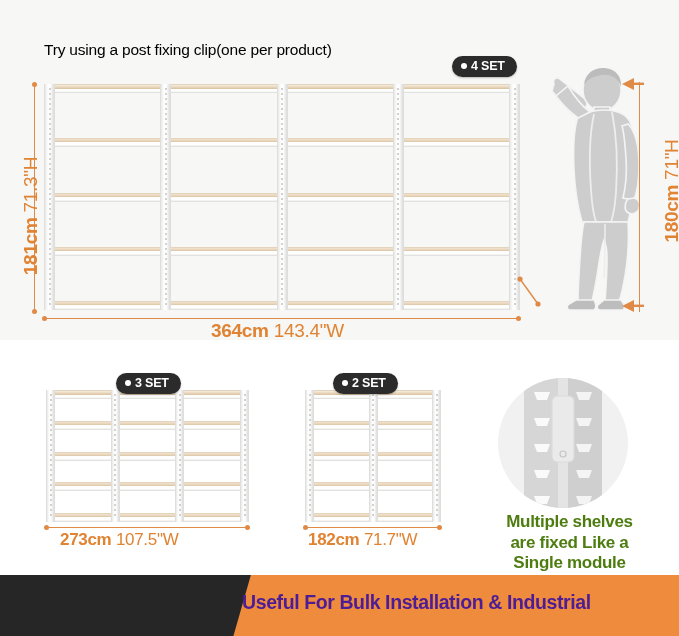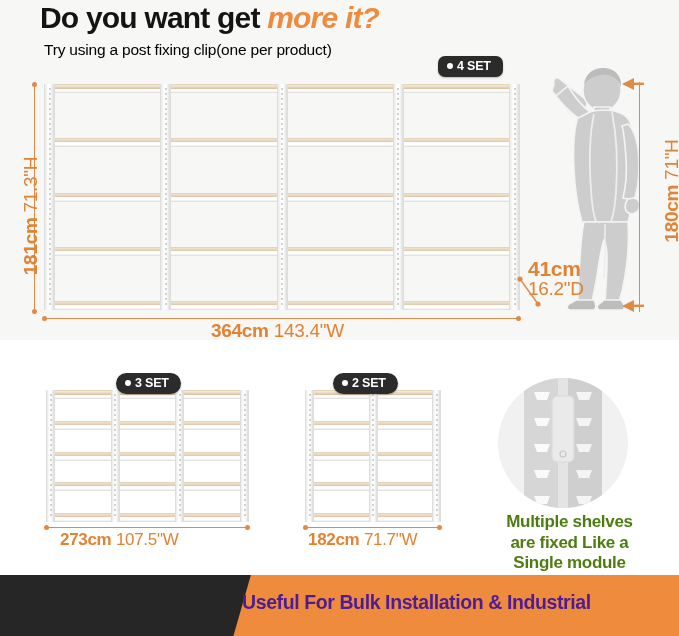--- a/index.html
+++ b/index.html
@@ -142,27 +142,24 @@
     white-space:nowrap;
   }
 </style>
 </head>
 <body>
 
 <div class="page">
 
   <div class="top-section">
 
-    <div class="headline">
-      <span>Do you want get </span><span class="accent">more it?</span>
-    </div>
 
     <div class="subtitle">Try using a post fixing clip(one per product)</div>
 
-    <div class="set-badge" style="left:438px;top:56px;border-radius:7px;">
+    <div class="set-badge" style="left:452px;top:56px;">
       <span class="dot"></span>
       <span>4 SET</span>
     </div>
 
     <div class="dim-line" style="left:34px;top:84px;width:1.4px;height:228px;"></div>
     <div class="dim-dot" style="left:32px;top:82px;"></div>
     <div class="dim-dot" style="left:32px;top:309px;"></div>
     <div class="dim-label vlabel-left">
       <span class="cm">181cm</span>
       <span class="in">71.3"H</span>
@@ -250,24 +247,20 @@
                  C93 186 91 200 89 214 C87 226 85 234 84 240 L70 240
                  C70 228 71 212 72 196 C73 180 74 168 76 160 Z"></path>
 
         <path d="M97 162 C97 180 97 200 96 216" fill="none" stroke="#ededed" stroke-width="1.6"></path>
 
         <path d="M68 238 L86 238 C88 242 89 246 86 248 L62 248 C59 248 58 244 61 242 Z" fill="#bdbdbd"></path>
         <path d="M96 238 L113 238 C116 242 118 246 115 248 L92 248 C89 248 88 244 91 242 Z" fill="#bdbdbd"></path>
       </g>
     </svg>
 
-    <div class="dim-label" style="left:528px;top:258px;font-size:21px;line-height:1.0;">
-      <div class="cm">41cm</div>
-      <div class="in" style="font-size:19px;">16.2"D</div>
-    </div>
     <svg style="position:absolute;left:516px;top:276px;" width="30" height="34">
       <line x1="4" y1="3" x2="22" y2="28" stroke="#e08a48" stroke-width="1.4"></line>
       <circle cx="4" cy="3" r="2.6" fill="#e08a48"></circle>
       <circle cx="22" cy="28" r="2.6" fill="#e08a48"></circle>
     </svg>
 
     <div class="dim-line" style="left:639px;top:82px;width:1.4px;height:230px;"></div>
     <svg style="position:absolute;left:622px;top:78px;" width="22" height="12">
       <polygon points="0,6 12,0 12,12" fill="#e08a48"></polygon>
       <rect x="10" y="4.6" width="12" height="2.4" fill="#e08a48"></rect>

